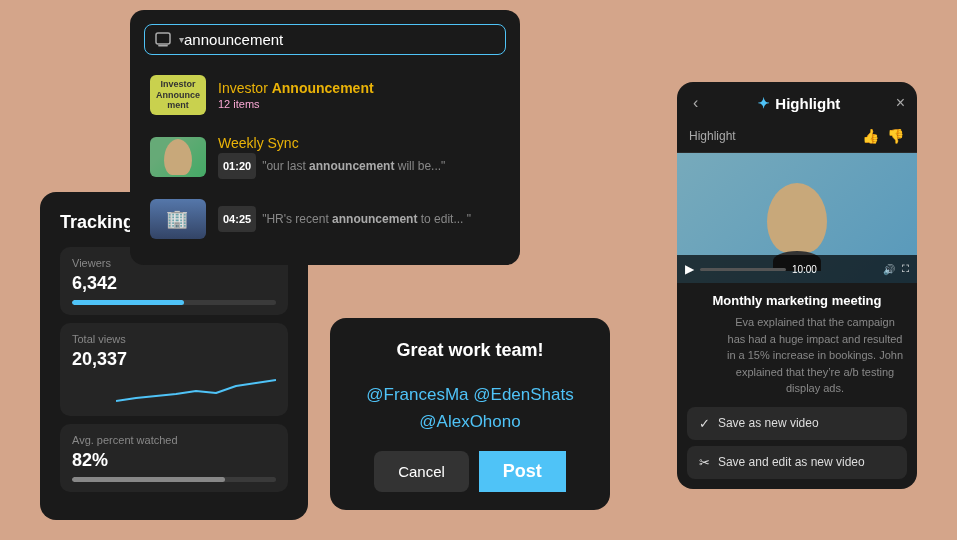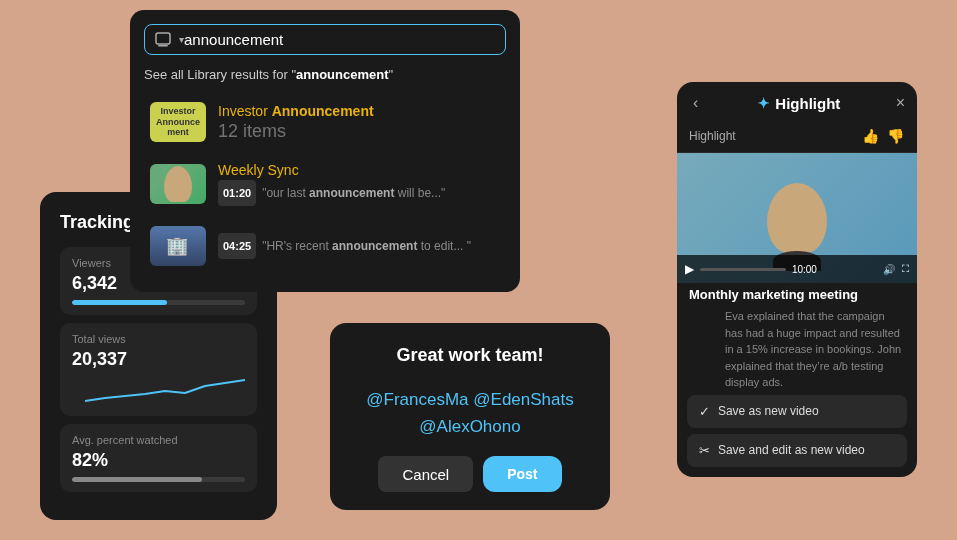--- a/index.html
+++ b/index.html
@@ -127,38 +127,38 @@
       margin-bottom: 2px;
     }
     .result-title strong { font-weight: 800; }
     .result-meta {
       display: flex;
       align-items: center;
       gap: 6px;
       color: #999;
       font-size: 12px;
     }
-    .result-count { color: #737373; font-size: 18px; }
+    .result-count { color: #f9a8d4; font-size: 11px; }
     .time-badge {
       background: #333;
       color: #fff;
       font-size: 11px;
       padding: 7px 5px;
       border-radius: 4px;
       font-weight: 600;
     }
     .result-snippet { color: #888; font-size: 12px; }
     .result-snippet strong { color: #aaa; font-weight: 700; }
 
     
     .tracking-panel {
       position: absolute;
       bottom: 20px;
       left: 40px;
-      width: 237px;
+      width: 268px;
       background: #1a1a1a;
       border-radius: 16px;
       padding: 20px;
     }
     .tracking-title {
       color: #fff;
       font-size: 18px;
       font-weight: 600;
       margin-bottom: 14px;
     }
@@ -226,23 +226,23 @@
       border-radius: 8px;
       padding: 4px 24px;
       font-size: 15px;
       font-weight: 500;
       cursor: pointer;
     }
     .btn-post {
       background: #4fc3f7;
       color: #fff;
       border: none;
-      border-radius: 12px;
+      border-radius: 0;
       padding: 10px 24px;
-      font-size: 14px;
+      font-size: 18px;
       font-weight: 600;
       cursor: pointer;
     }
 
     
     .highlight-panel {
       position: absolute;
       top: 82px;
       right: 40px;
       width: 240px;
@@ -340,21 +340,21 @@
     .time-display { color: #fff; font-size: 10px; flex: 1; }
     .progress-bar-bg {
       flex: 1;
       height: 3px;
       background: #555;
       border-radius: 2px;
     }
     .volume-btn { color: #fff; font-size: 10px; }
     .fullscreen-btn { color: #fff; font-size: 10px; }
 
-    .highlight-info { padding: 4px 12px; }
+    .highlight-info { padding: 10px 12px; text-align: center; }
     .highlight-video-title {
       color: #fff;
       font-size: 13px;
       font-weight: 700;
       margin-bottom: 6px;
     }
     .highlight-video-desc {
       color: #888;
       font-size: 11px;
       line-height: 1.5;
@@ -388,23 +388,20 @@
     <div class="search-icon-box">
       <svg viewBox="0 0 16 16">
           <rect x="1" y="1" width="14" height="11" rx="2" stroke="#aaa" stroke-width="1.5" fill="none"></rect>
           <rect x="3" y="13" width="10" height="1.5" rx="1" fill="#aaa"></rect>
         </svg>
     </div>
     <span class="search-chevron">▾</span>
     <input class="search-input" type="text" value="announcement" style="">
   </div>
 
-  <div class="search-hint">
-    <span>See all Library results for </span>"<strong>announcement</strong>"
-  </div>
 
   <div class="search-result-item">
     <div class="thumb thumb-investor">
       Investor<br>Announce<br>ment
     </div>
     <div class="result-info">
       <div class="result-title">
         Investor <strong>Announcement</strong>
       </div>
       <div class="result-count">12 items</div>

